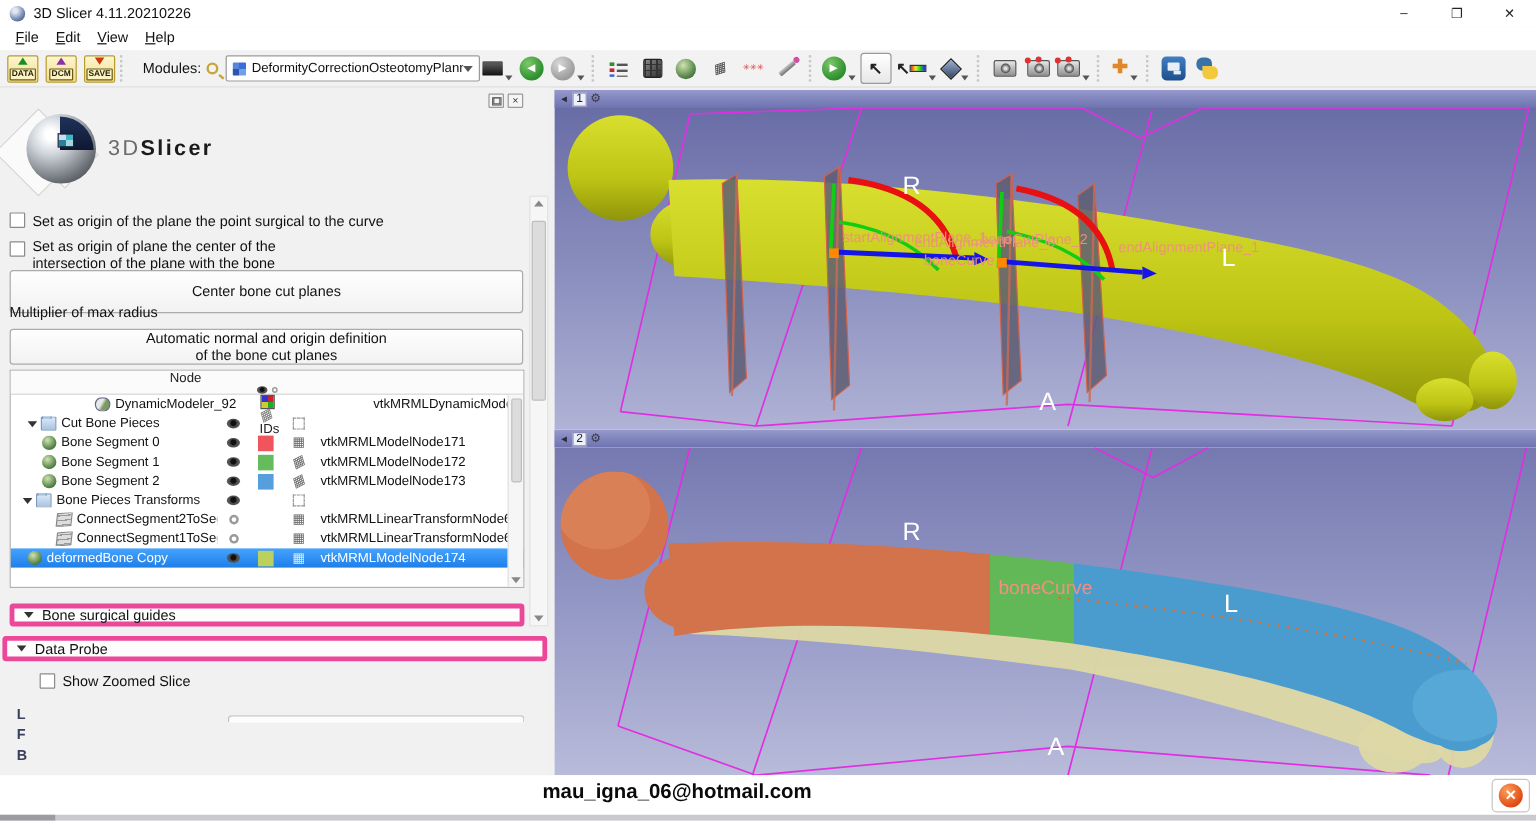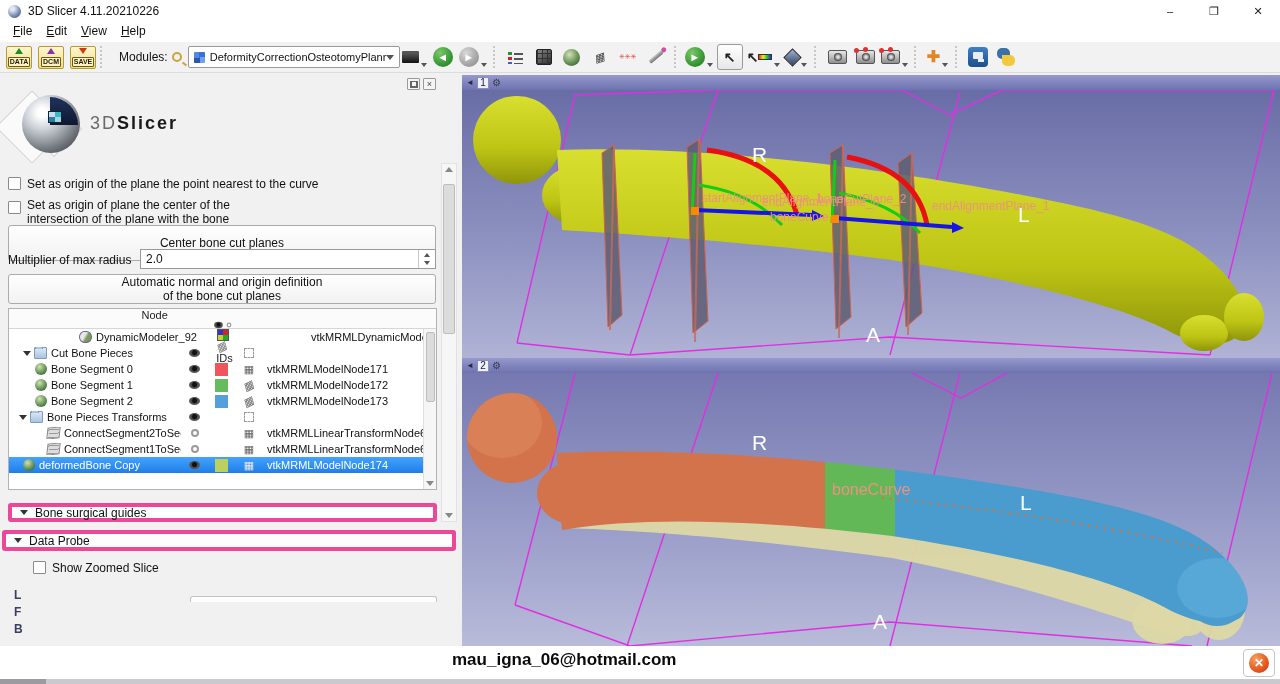--- a/index.html
+++ b/index.html
@@ -290,39 +290,32 @@
       <div class="logo-diamond" style="left:2px; top:14px;"></div>
       <div class="logo-diamond" style="left:30px; top:22px; width:40px; height:40px;"></div>
       <div class="logo-sphere"></div>
       <div class="logo-wedge"></div>
       <div class="logo-chip"></div>
       <div class="logo-text"><span>3D</span><b>Slicer</b></div>
     </div>
 
     <div class="chk-row" style="left:8px; top:104px;">
       <span class="chk"></span>
-      <span>Set as origin of the plane the point nearest to the curve</span>
+      <span>Set as origin of the plane the point surgical to the curve</span>
     </div>
     <div class="chk-row" style="left:8px; top:125px;">
       <span class="chk" style="margin-top:3px;"></span>
       <span><span>Set as origin of plane the center of the</span><br><span>intersection of the plane with the bone</span></span>
     </div>
 
     <div class="panel-btn" style="top:152px; height:36px;">
       <span>Center bone cut planes</span>
     </div>
 
     <div class="mult-label" style="top:180px;">Multiplier of max radius</div>
-    <div class="spinbox" style="top:176px;">
-      <span class="spin-val">2.0</span>
-      <span class="spin-arrows">
-          <span class="tri-up"></span>
-          <span class="tri-down"></span>
-        </span>
-    </div>
 
     <div class="panel-btn" style="top:201px; height:30px; line-height:14px;">
       <span>Automatic normal and origin definition</span>
       <span>of the bone cut planes</span>
     </div>
 
     <div class="tree" style="top:235px;">
       <div class="tree-header">
         <div class="th-node">Node</div>
         <div class="th-eye">

